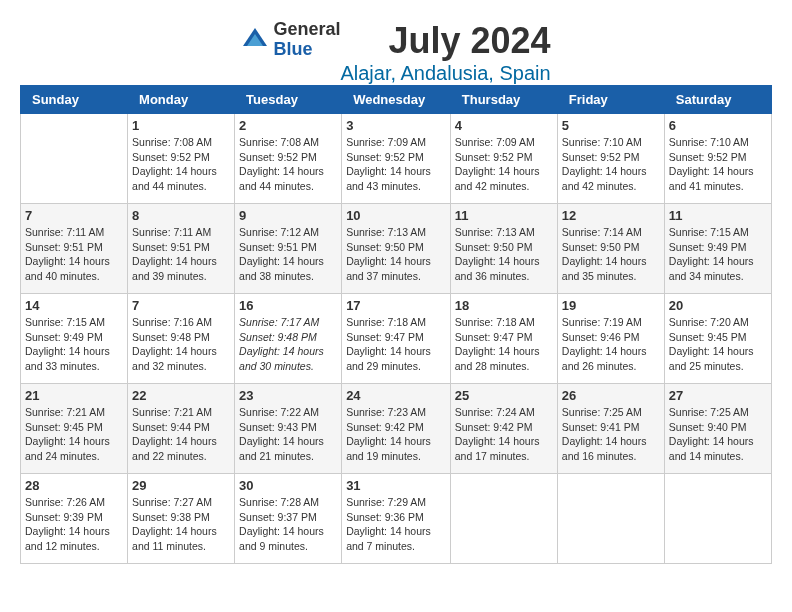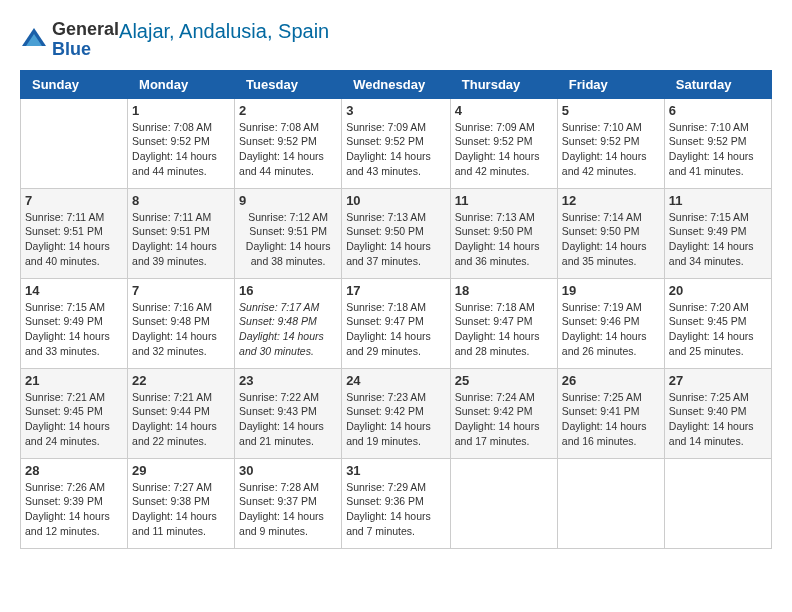--- a/index.html
+++ b/index.html
@@ -5,23 +5,22 @@
     * { box-sizing: border-box; margin: 0; padding: 0; }
     body {
       font-family: Arial, sans-serif;
       background: #fff;
       width: 792px;
       min-height: 612px;
       padding: 20px;
     }
     .header {
       display: flex;
-      justify-content: flex-start;
+      justify-content: center;
       align-items: flex-start;
-      margin-bottom: 10px;
     }
     .logo {
       display: flex;
       align-items: center;
     }
     .logo-text {
       display: flex;
       flex-direction: column;
       line-height: 1.1;
     }
@@ -101,20 +100,21 @@
     <svg class="logo-icon" viewBox="0 0 28 28">
       <polygon points="14,2 26,20 2,20" fill="#1a5fa8"></polygon>
       <polygon points="14,8 22,20 6,20" fill="#4a9fd4"></polygon>
     </svg>
     <div class="logo-text">
       <span class="logo-general">General</span>
       <span class="logo-blue">Blue</span>
     </div>
   </div>
   <div class="title-section">
+    <div class="month-year">July 2024</div>
     <div class="location">Alajar, Andalusia, Spain</div>
   </div>
 </div>
 
 <table>
   <thead>
     <tr>
     <th>Sunday</th>
         <th>Monday</th>
         <th>Tuesday</th>
@@ -180,21 +180,21 @@
         </td>
         <td>
           <span class="day-number">8</span>
           <div class="day-info" style="white-space: pre-line;">Sunrise: 7:11 AM
 Sunset: 9:51 PM
 Daylight: 14 hours
 and 39 minutes.</div>
         </td>
         <td>
           <span class="day-number">9</span>
-          <div class="day-info" style="white-space: pre-line; text-align: center;">Sunrise: 7:12 AM
+          <div class="day-info" style="white-space: pre-line;">Sunrise: 7:12 AM
 Sunset: 9:51 PM
 Daylight: 14 hours
 and 38 minutes.</div>
         </td>
         <td>
           <span class="day-number">10</span>
           <div class="day-info" style="white-space: pre-line;">Sunrise: 7:13 AM
 Sunset: 9:50 PM
 Daylight: 14 hours
 and 37 minutes.</div>

